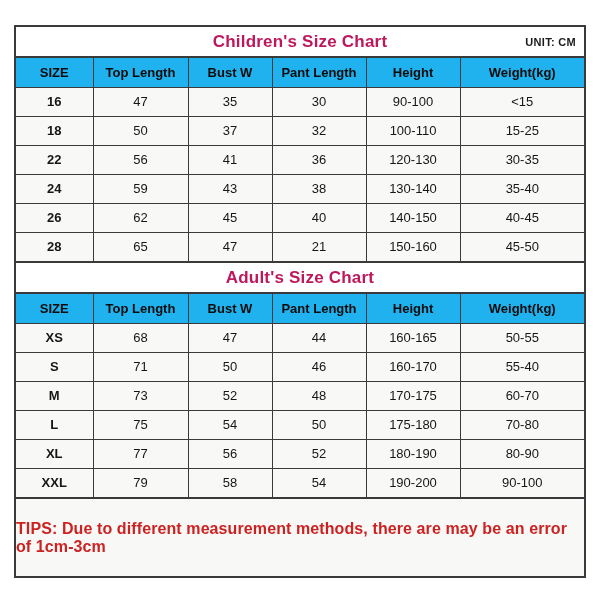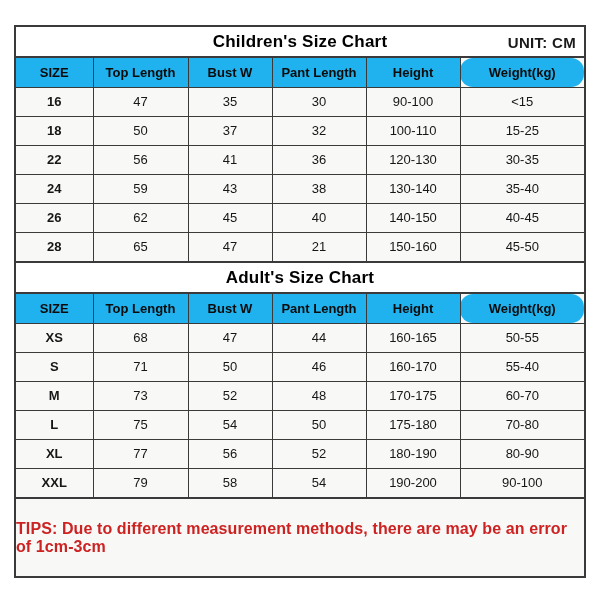--- a/index.html
+++ b/index.html
@@ -44,30 +44,30 @@
     display: flex;
     align-items: center;
     justify-content: center;
   }
   .title-band.adult {
     border-top: 2px solid #3a3a3a;
   }
   .chart-title {
     font-size: 17px;
     font-weight: bold;
-    color: #000000;
+    color: #be185d;
     letter-spacing: 0.2px;
     line-height: 1;
   }
   .unit-label {
     position: absolute;
     right: 8px;
     top: 50%;
     transform: translateY(-50%);
-    font-size: 15px;
+    font-size: 11px;
     font-weight: bold;
     color: #1a1a1a;
     letter-spacing: 0.3px;
   }
 
   
   table.size-table {
     width: 100%;
     border-collapse: collapse;
     table-layout: fixed;
@@ -90,21 +90,21 @@
   }
   table.size-table th {
     background: #20B2EE;
     color: #0b0b0b;
     font-size: 13px;
     font-weight: bold;
     border-top: none;
     border-bottom: 1px solid #3a3a3a;
   }
   table.size-table th:first-child { border-left: none; }
-  table.size-table th:last-child  { border-right: none; border-radius: 13px; }
+  table.size-table th:last-child  { border-right: none; }
 
   table.size-table td {
     background: #f8f8f6;
     color: #161616;
     font-size: 13px;
     font-weight: normal;
   }
   table.size-table td:first-child { border-left: none; }
   table.size-table td:last-child  { border-right: none; }
   table.size-table td.size-cell {

